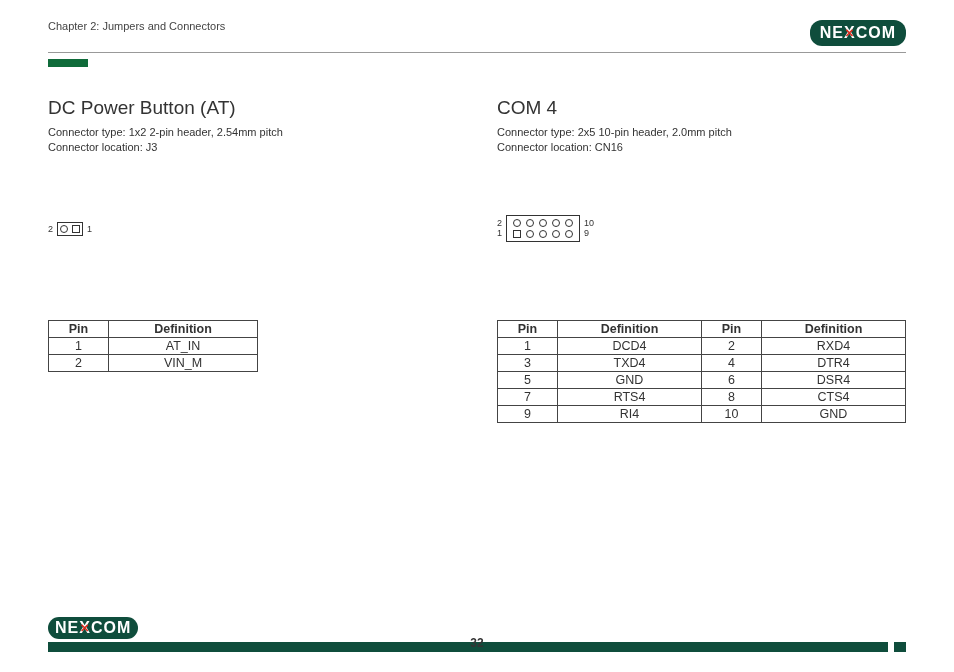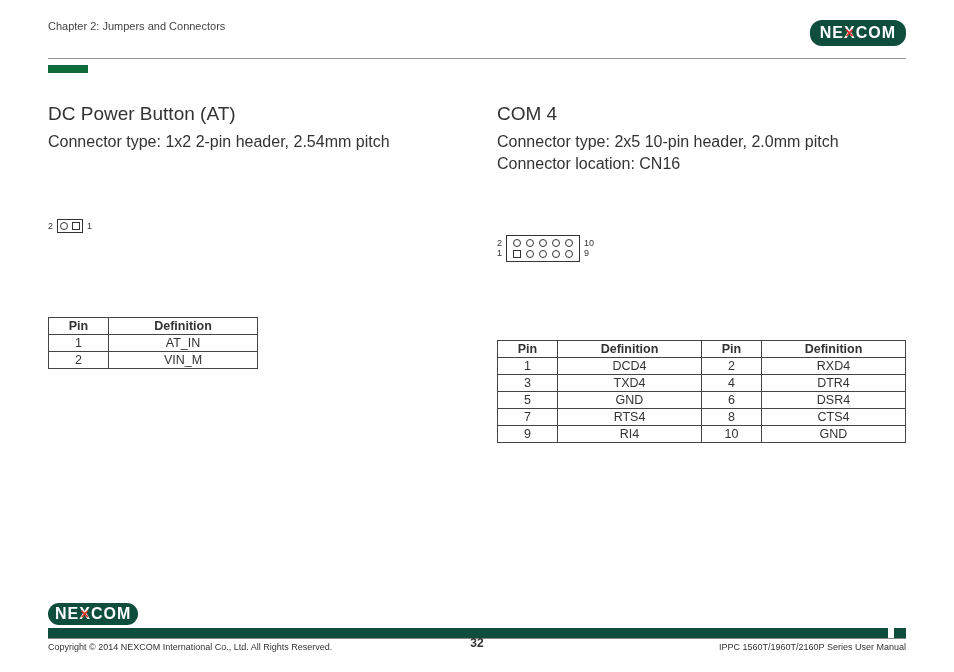--- a/index.html
+++ b/index.html
@@ -12,21 +12,21 @@
     position: relative;
   }
   .page {
     position: absolute;
     left: 48px; right: 48px; top: 20px; bottom: 20px;
   }
   .header-row {
     display: flex;
     justify-content: space-between;
     align-items: flex-start;
-    padding-bottom: 12px;
+    padding-bottom: 6px;
     border-bottom: 1px solid #999;
   }
   .chapter-title {
     font-size: 11px;
     color: #444;
   }
   .logo-top, .logo-bottom {
     display:flex; align-items:center;
   }
   .nexcom-badge {
@@ -56,21 +56,21 @@
     margin-top: 30px;
   }
   .col { flex:1; }
   .col h2 {
     font-size: 19px;
     font-weight: 400;
     color: #333;
     margin-bottom: 6px;
   }
   .col .meta {
-    font-size: 16px;
+    font-size: 11px;
     color: #333;
     line-height: 1.4;
   }
   .diagram-area {
     height: 90px;
     margin-top: 28px;
     display:flex;
     align-items:center;
   }
   .pin-label {
@@ -147,20 +147,21 @@
       <span class="nexcom-badge">NE<span style="position:relative;">X<span class="red-x">✕</span></span>COM</span>
     </div>
   </div>
   <div class="green-tab"></div>
 
   <div class="content">
 
     <div class="col">
       <h2>DC Power Button (AT)</h2>
       <div class="meta">Connector type: 1x2 2-pin header, 2.54mm pitch</div>
+      <div class="meta">Connector location: J3</div>
 
       <div class="diagram-area">
         <div class="hdr-1x2">
           <span class="pin-label">2</span>
           <div class="box">
             <span class="pin-circle"></span>
             <span class="pin-square"></span>
           </div>
           <span class="pin-label">1</span>
         </div>
@@ -259,19 +260,15 @@
       </tbody>
         </table>
     </div>
   </div>
 
   <div class="footer">
     <div class="footer-logo-row">
       <span class="nexcom-badge small">NE<span style="position:relative;">X<span class="red-x">✕</span></span>COM</span>
     </div>
     <div class="green-bar"></div>
-    <div class="footer-line">
-      <span>Copyright © 2014 NEXCOM International Co., Ltd. All Rights Reserved.</span>
-      <span>IPPC 1560T/1960T/2160P Series User Manual</span>
-    </div>
     <div class="page-num">32</div>
   </div>
 </div>
 
 </body></html>

